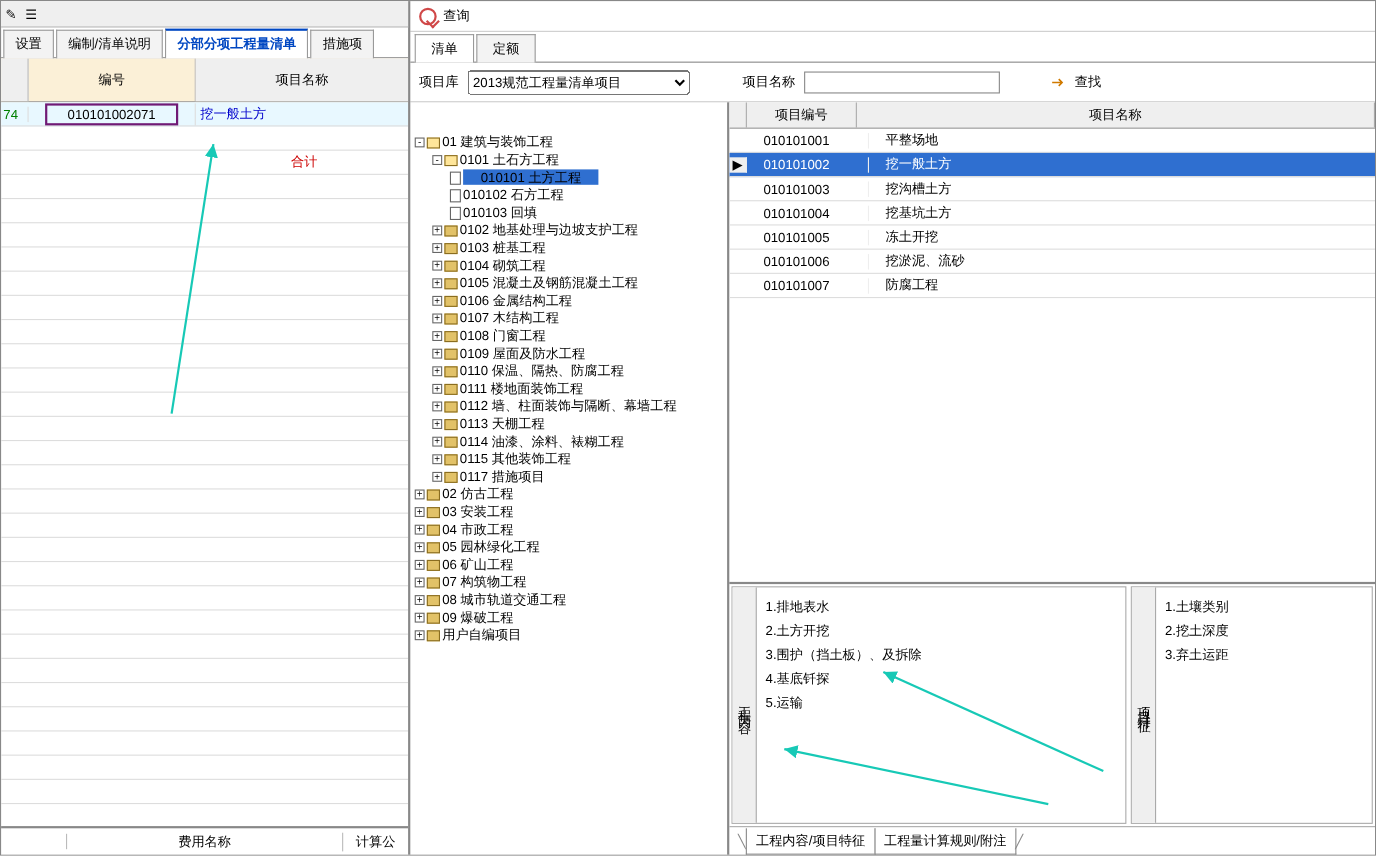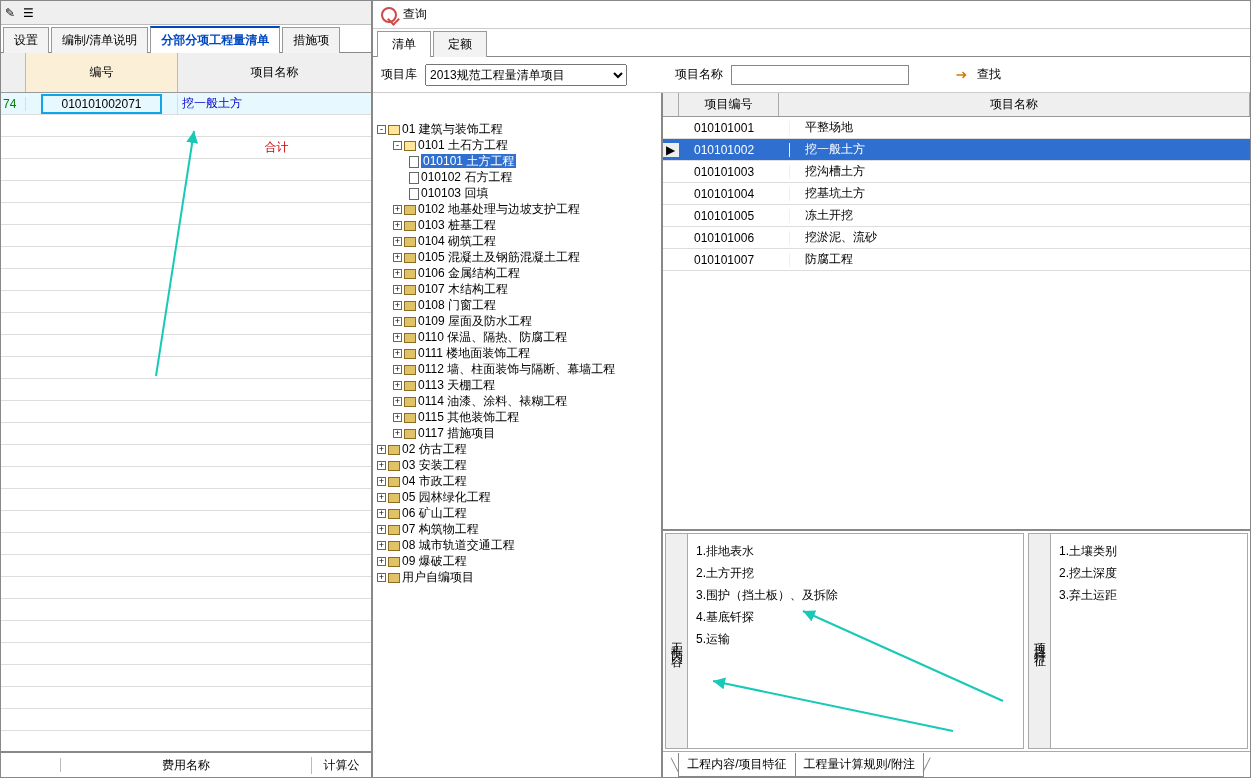--- a/index.html
+++ b/index.html
@@ -15,21 +15,21 @@
 .left-grid{flex:1;overflow:auto;}
 .lg-header{display:flex;height:40px;border-bottom:1px solid #999;background:#fbf0d7;}
 .lg-header .c0{width:25px;border-right:1px solid #bbb;background:#efefef;}
 .lg-header .c1{flex:0 0 152px;border-right:1px solid #bbb;display:flex;align-items:center;justify-content:center;}
 .lg-header .c2{flex:1;display:flex;align-items:center;justify-content:center;background:#efefef;}
 .lg-row{display:flex;height:22px;border-bottom:1px solid #ddd;align-items:center;}
 .lg-row .c0{width:25px;border-right:1px solid #ddd;color:#008000;padding-left:2px;}
 .lg-row .c1{flex:0 0 152px;border-right:1px solid #ddd;display:flex;justify-content:center;align-items:center;}
 .lg-row .c2{flex:1;padding-left:4px;}
 .lg-row.data{background:#e8f8ff;}
-.codebox{border:2px solid #0ea5e9;padding:1px 18px;}
+.codebox{border:2px solid #701a75;padding:1px 18px;}
 .linkish{color:#0000cc;}
 .totals-row{justify-content:center;color:#cc0000;}
 
 .arrow1{position:absolute;left:145px;top:125px;pointer-events:none;}
 
 .right{flex:1;display:flex;flex-direction:column;}
 .r-title{height:28px;display:flex;align-items:center;padding:2px 8px;border-bottom:1px solid #ccc;}
 .r-title .icon{width:16px;height:16px;border:2px solid #d04848;border-radius:50%;margin-right:6px;position:relative;}
 .r-title .icon:after{content:"";position:absolute;right:-3px;bottom:-3px;width:7px;height:7px;border-right:2px solid #d04848;border-bottom:2px solid #d04848;transform:rotate(45deg);}
 .r-tabs{height:28px;display:flex;align-items:flex-end;border-bottom:1px solid #888;padding-left:4px;}
@@ -44,21 +44,21 @@
 
 .r-body{flex:1;display:flex;min-height:0;}
 .tree{width:290px;border-right:2px solid #888;overflow:auto;padding:4px 2px;}
 .tree ul{list-style:none;margin:0;padding-left:16px;}
 .tree>ul{padding-left:2px;margin-top:24px;}
 .tree li{white-space:nowrap;line-height:16px;}
 .tree .ic{display:inline-block;width:12px;height:10px;background:#e2c268;border:1px solid #8a6d20;margin-right:2px;vertical-align:middle;}
 .tree .ic.open{background:#ffe69a;}
 .tree .doc{display:inline-block;width:10px;height:12px;background:#fff;border:1px solid #666;margin-right:2px;vertical-align:middle;}
 .tree .exp{display:inline-block;width:9px;height:9px;border:1px solid #666;margin-right:2px;text-align:center;line-height:7px;font-size:9px;vertical-align:middle;background:#fff;}
-.tree .sel{background:#2f6fd0;color:#ffffff;padding:0 2px;}
+.tree .sel{background:#2f6fd0;color:#000000;padding:0 16px;}
 
 .results{flex:1;display:flex;flex-direction:column;min-width:0;}
 .grid2{flex:1;overflow:auto;border-bottom:2px solid #888;}
 .g2-header{display:flex;height:24px;background:#efefef;border-bottom:1px solid #999;}
 .g2-header div{border-right:1px solid #aaa;display:flex;align-items:center;justify-content:center;}
 .g2-header .h0{width:16px;}
 .g2-header .h1{width:100px;}
 .g2-header .h2{flex:1;}
 .g2-row{display:flex;height:22px;border-bottom:1px solid #ddd;align-items:center;gap:11px;}
 .g2-row .h0{width:16px;border-right:1px solid #eee;text-align:center;}

